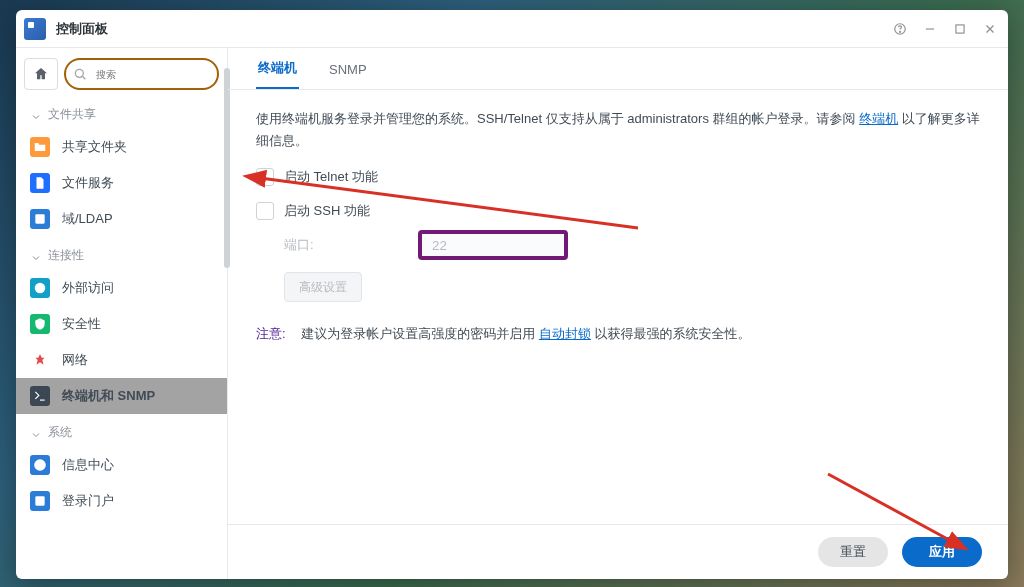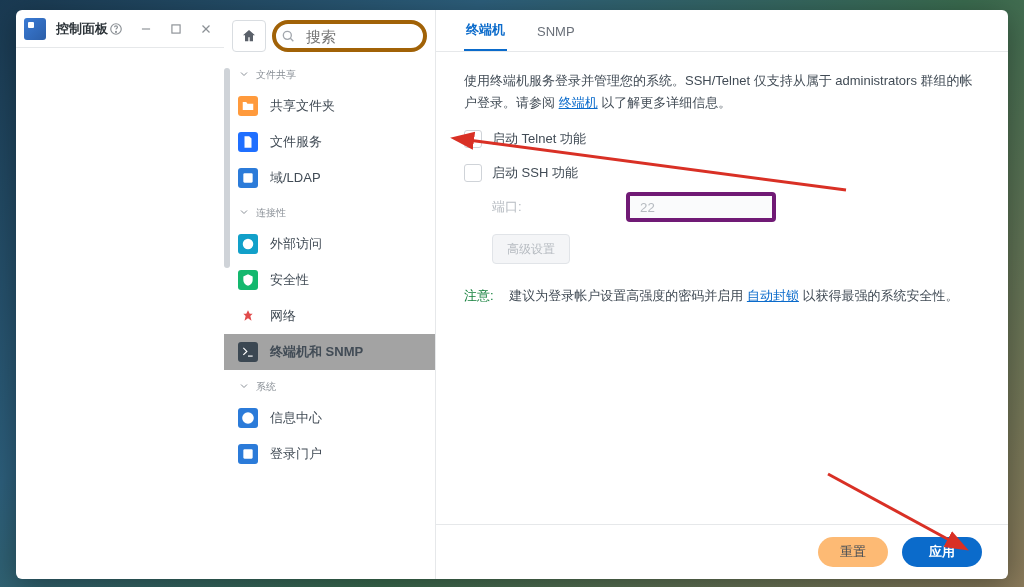--- a/index.html
+++ b/index.html
@@ -13,21 +13,21 @@
   overflow: hidden;
   position: relative;
 }
 .window {
   position: absolute;
   top: 10px; left: 16px; right: 16px; bottom: 8px;
   background: #ffffff;
   border-radius: 6px;
   box-shadow: 0 6px 30px rgba(0,0,0,0.35);
   display: flex;
-  flex-direction: row;
+  flex-direction: column;
 }
 .titlebar {
   height: 38px;
   display: flex;
   align-items: center;
   padding: 0 10px 0 8px;
   border-bottom: 1px solid #e6e8ea;
 }
 .app-icon {
   width: 22px; height: 22px;
@@ -46,29 +46,29 @@
 .win-ctrl { width: 16px; height: 16px; color:#8c9196; display:flex; align-items:center; justify-content:center; cursor:pointer; }
 .win-ctrl svg { width:14px; height:14px; }
 
 .body { flex:1; display:flex; min-height:0; }
 
 .sidebar { width:212px; border-right:1px solid #e6e8ea; display:flex; flex-direction:column; height:100%; }
 .sidebar-top { padding:10px 8px 6px 8px; display:flex; gap:6px; align-items:center; }
 .home-btn { width:34px; height:32px; border:1px solid #d9dde1; border-radius:4px; display:flex; align-items:center; justify-content:center; color:#5a6069; cursor:pointer;}
 .search-wrap { flex:1; position:relative; }
 .search-wrap input {
-  width:100%; height:32px; border:4px solid #a16207; border-radius:16px;
-  padding:0 8px 0 30px; font-size:15px; color:#414b55; outline:none;
+  width:100%; height:32px; border:2px solid #a16207; border-radius:16px;
+  padding:0 8px 0 30px; font-size:10px; color:#414b55; outline:none;
 }
 .search-wrap .mag { position:absolute; left:8px; top:8px; color:#a2a7ad; }
 
 .group-header {
-  display:flex; align-items:flex-start; gap:6px;
+  display:flex; align-items:flex-end; gap:6px;
   padding: 10px 14px 6px 14px;
-  color:#8a9097; font-size:10px; cursor:pointer;
+  color:#8a9097; font-size:12px; cursor:pointer;
 }
 .group-header .chev { width:12px; height:12px; }
 
 .nav-list { display:flex; flex-direction:column; overflow-y:auto; }
 .nav-item {
   height:36px; display:flex; align-items:center; gap:12px;
   padding:0 14px; cursor:pointer; color:#414b55;
 }
 .nav-item.active { background:#a3a3a3; font-weight:700; }
 .nav-icon { width:20px; height:20px; border-radius:3px; display:flex; align-items:center; justify-content:center; color:#fff; }
@@ -115,33 +115,33 @@
   width:150px; height:30px; border:4px solid #701a75; border-radius:4px;
   padding:0 10px; color:#b6bbc1; background:#fafbfc;
 }
 .adv-btn {
   margin-top:12px; height:30px; padding:0 14px;
   border:1px solid #e1e4e8; background:#f4f5f7; color:#b6bbc1;
   border-radius:4px; cursor:not-allowed; font-size:12px;
 }
 
 .note-row { margin-top:22px; font-size:13px; line-height:1.6; }
-.note-row .warn { color:#15803d; margin-right:12px; }
+.note-row .warn { color:#4c1d95; margin-right:12px; }
 .note-row a { color:#0b6bcb; text-decoration:underline; }
 
 .footer {
   border-top:1px solid #e6e8ea;
   padding:12px 26px;
   display:flex; justify-content:flex-end; gap:14px;
 }
 .btn {
   height:30px; padding:0 22px; border-radius:15px; border:none;
   font-size:13px; cursor:pointer;
 }
-.btn-reset { background:#fdba74; color:#414b55; }
+.btn-reset { background:#e5e5e5; color:#414b55; }
 .btn-apply { background:#0b6bcb; color:#fff; min-width:80px;font-weight:bold; }
 
 
 .arrow{ position:absolute; pointer-events:none; }
 .arrow svg{ overflow:visible; }
 </style>
 </head>
 <body>
 
 <div class="window">

